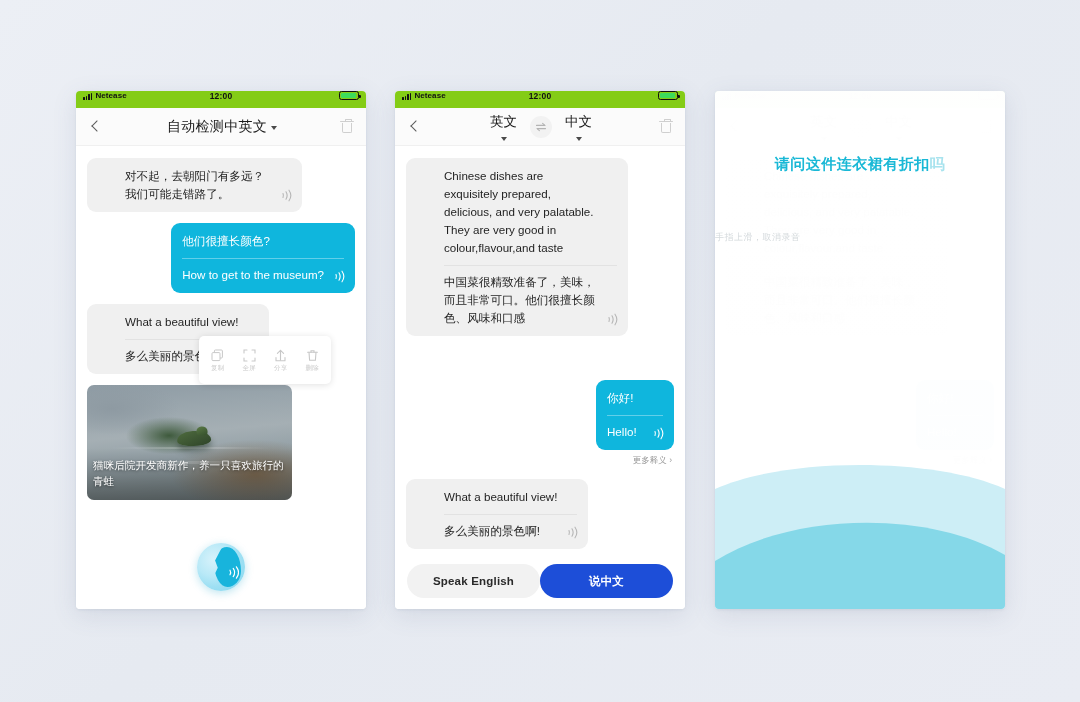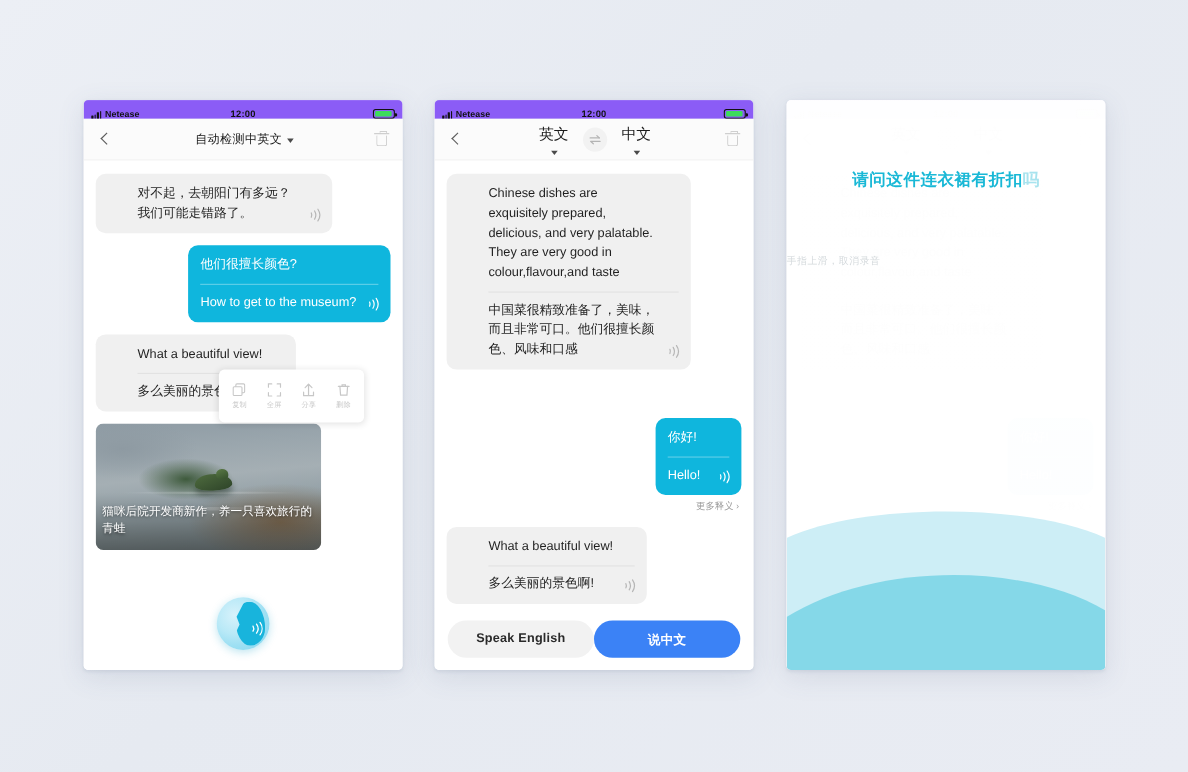--- a/index.html
+++ b/index.html
@@ -24,25 +24,25 @@
     overflow: hidden;
     box-shadow: 0 6px 24px rgba(80,95,130,0.13), 0 1px 3px rgba(80,95,130,0.10);
   }
   #phone1 { left: 76px;  top: 91px; }
   #phone2 { left: 395px; top: 91px; }
   #phone3 { left: 715px; top: 91px; }
 
   
   .statusbar {
     height: 17px;
-    display: flex; align-items: flex-end;
+    display: flex; align-items: flex-start;
     padding: 0 7px;
     font-size: 8.5px; font-weight: bold;
     color: #111;
-    background: #8b5cf6;
+    background: #84cc16;
     position: relative;
   }
   .sb-left { display: flex; align-items: flex-end; gap: 3px; }
   .sig { display: flex; align-items: flex-end; gap: 1px; height: 8px; }
   .sig i { display: block; width: 1.6px; background: #111; border-radius: .5px; }
   .sig i:nth-child(1){height:3px;} .sig i:nth-child(2){height:4.5px;}
   .sig i:nth-child(3){height:6px;} .sig i:nth-child(4){height:7.5px;}
   .carrier { font-size: 8px; letter-spacing: .1px; }
   .sb-time {
     position: absolute; left: 0; right: 0; text-align: center;
@@ -68,21 +68,21 @@
   }
   .nav-back {
     width: 16px; height: 16px; position: relative; flex: 0 0 auto; cursor: pointer;
   }
   .nav-back::before {
     content:""; position:absolute; left:5px; top:3px;
     width:7px; height:7px; border-left:1.6px solid #5a5a5a; border-bottom:1.6px solid #5a5a5a;
     transform: rotate(45deg);
   }
   .nav-title {
-    flex: 1; text-align: center; font-size: 11px; color: #1b1b1b;
+    flex: 1; text-align: center; font-size: 14px; color: #1b1b1b;
     font-weight: 500; letter-spacing: .3px;
     display:flex; align-items:center; justify-content:center; gap:4px;
   }
   .caret {
     width:0;height:0;border-left:3.4px solid transparent;border-right:3.4px solid transparent;
     border-top:4.2px solid #4a4a4a; display:inline-block; margin-top:2px;
   }
   .nav-trash { width:14px; height:16px; position:relative; flex:0 0 auto; cursor:pointer; opacity:.45; }
   .nav-trash .lid { position:absolute; top:2px; left:0; width:14px; height:1.6px; background:#9a9a9a; border-radius:1px;}
   .nav-trash .lid::before{content:"";position:absolute;left:4.5px;top:-2px;width:5px;height:2px;border:1.4px solid #9a9a9a;border-bottom:none;border-radius:1px 1px 0 0;}
@@ -214,21 +214,21 @@
     position:absolute; left:0; right:0; bottom:0; height:56px;
     display:flex; align-items:center; gap:0;
     padding: 0 12px; background:#ffffff;
   }
   .fbtn {
     flex:1; height:34px; border-radius:17px;
     display:flex; align-items:center; justify-content:center;
     font-size:11.5px; font-weight:bold; cursor:pointer; letter-spacing:.2px;
   }
   .fbtn.ghost { background:#f2f2f2; color:#2a2a2a; }
-  .fbtn.solid { background:#3b82f6; color:#ffffff; }
+  .fbtn.solid { background:#1d4ed8; color:#ffffff; }
 
   
   .rec-ghost { position:absolute; inset:0; opacity:.085; filter: blur(.4px); }
   .rec-overlay {
     position:absolute; inset:0;
     background: linear-gradient(to bottom, rgba(255,255,255,.93) 0%, rgba(255,255,255,.92) 55%, rgba(255,255,255,.85) 100%);
   }
   .rec-text {
     position:absolute; left:24px; right:24px; top: 62px;
     text-align:center;

